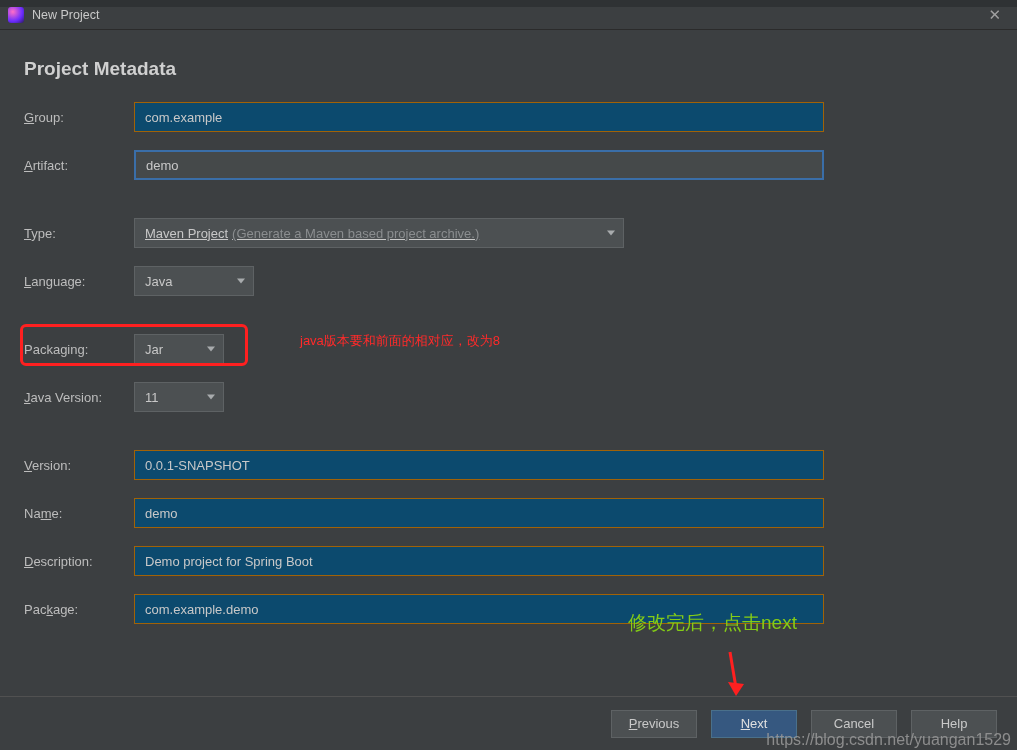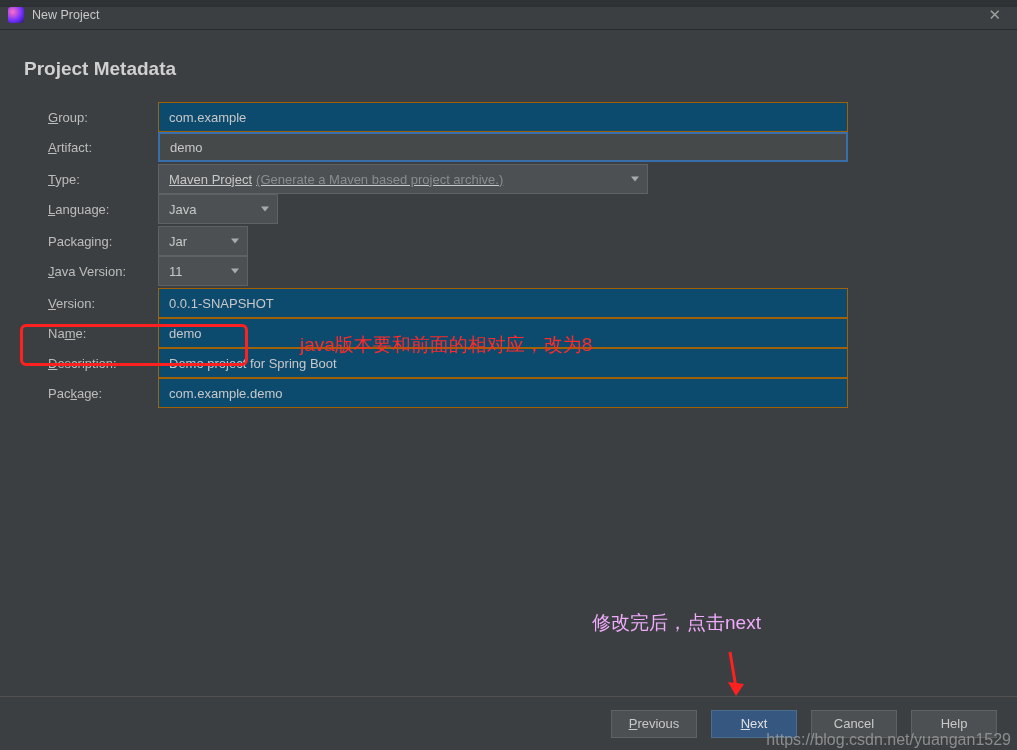--- a/index.html
+++ b/index.html
@@ -28,21 +28,21 @@
 .title-text { color: #c9c9c9; font-size: 12.5px; }
 .title-spacer { flex: 1; }
 .close-x {
   color: #a0a0a0; font-size: 15px; padding: 4px 8px; cursor: pointer;
 }
 .content { padding: 28px 24px 0 24px; }
 .section-heading {
   color: #d0d0d0; font-weight: 600; font-size: 19px;
   margin-bottom: 22px;
 }
-.form-grid { display: grid; grid-template-columns: 110px 1fr; align-items: center; margin-left: 24px; }
+.form-grid { display: grid; grid-template-columns: 110px 1fr; row-gap: 18px; align-items: center; }
 .label { color: #bdbdbd; font-size: 13px; }
 .label .mn { text-decoration: underline; }
 .input-text {
   background: #0c4a6e; border: 1px solid #a16207; color: #c8c8c8;
   height: 30px; padding: 0 10px; width: 690px; font-size: 13px;
 }
 .input-text.focused { border: 2px solid #3a6ea8; background: #45494a; }
 .select {
   background: #4c5052; border: 1px solid #5e6264; color: #c8c8c8;
   height: 30px; padding: 0 28px 0 10px; display: inline-flex; align-items: center;
@@ -55,25 +55,25 @@
 .select .chev {
   position: absolute; right: 8px; top: 50%; transform: translateY(-50%);
   width: 0; height: 0; border-left: 4px solid transparent; border-right: 4px solid transparent;
   border-top: 5px solid #a8abad;
 }
 .red-box {
   position: absolute; border: 3px solid #ff2020; border-radius: 6px;
   left: 20px; top: 324px; width: 228px; height: 42px; pointer-events: none;
 }
 .annot1 {
-  position: absolute; left: 300px; top: 332px; color: #ff2a2a; font-size: 19px;
+  position: absolute; left: 300px; top: 332px; color: #ff2a2a; font-size: 13px;
   font-family: "Microsoft YaHei", sans-serif;
 }
 .annot2 {
-  position: absolute; left: 592px; top: 610px; color: #f0abfc; font-size: 19px;
+  position: absolute; left: 628px; top: 610px; color: #84cc16; font-size: 19px;
   font-family: "Microsoft YaHei", sans-serif;
 }
 .arrow {
   position: absolute; left: 718px; top: 648px; pointer-events: none;
 }
 .button-bar {
   position: absolute; bottom: 0; left: 0; right: 0; height: 54px;
   border-top: 1px solid #515151; background: #3c3f41;
   display: flex; align-items: center; justify-content: flex-end;
   padding: 0 20px; gap: 14px;

